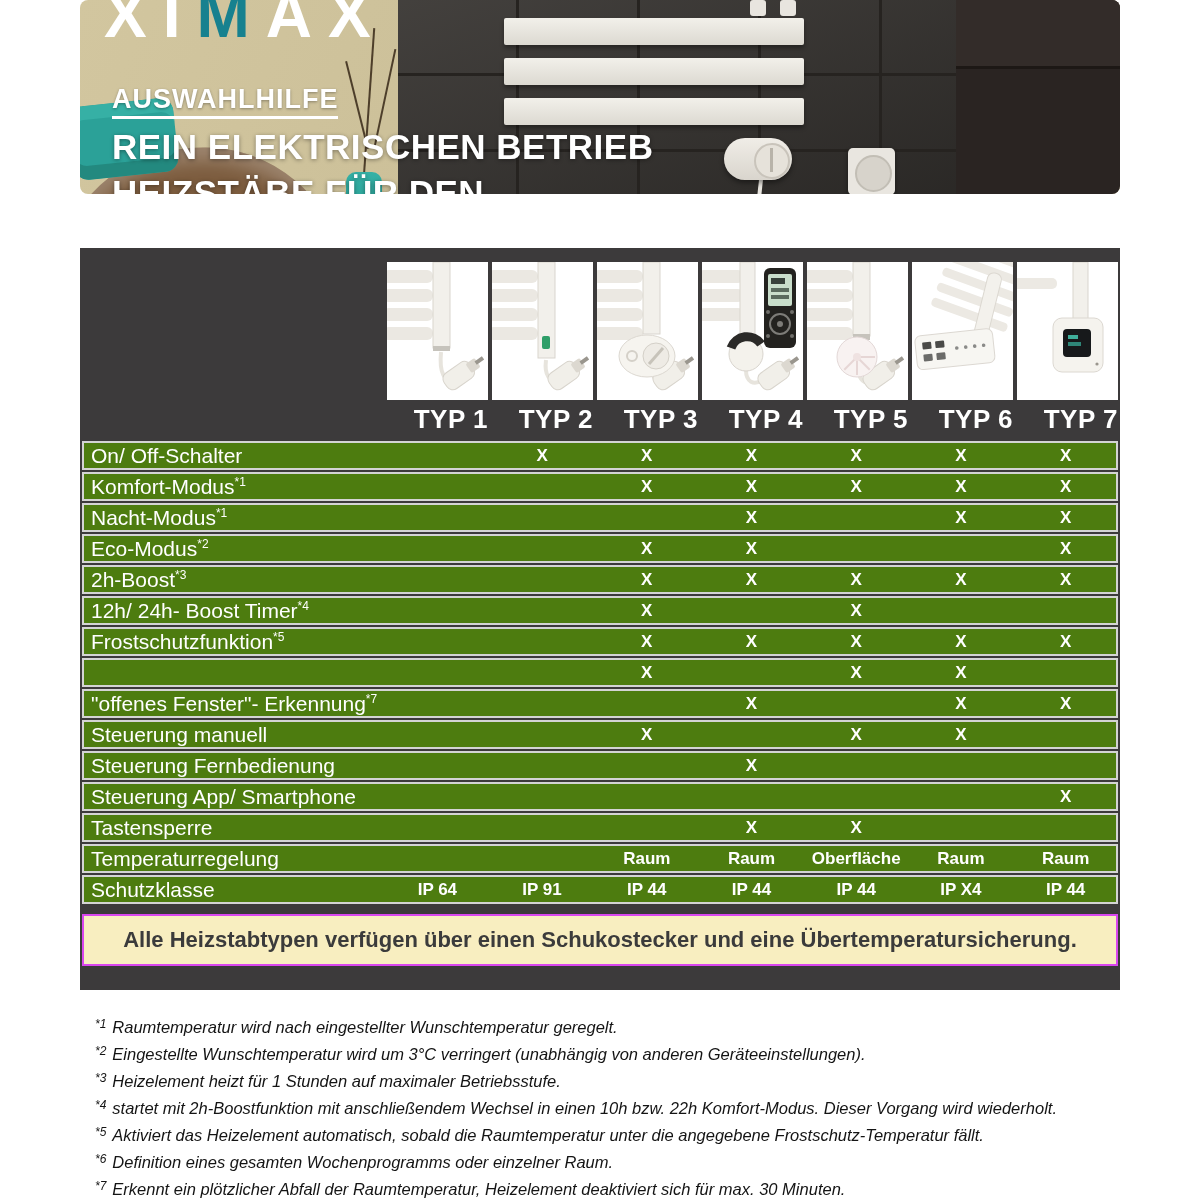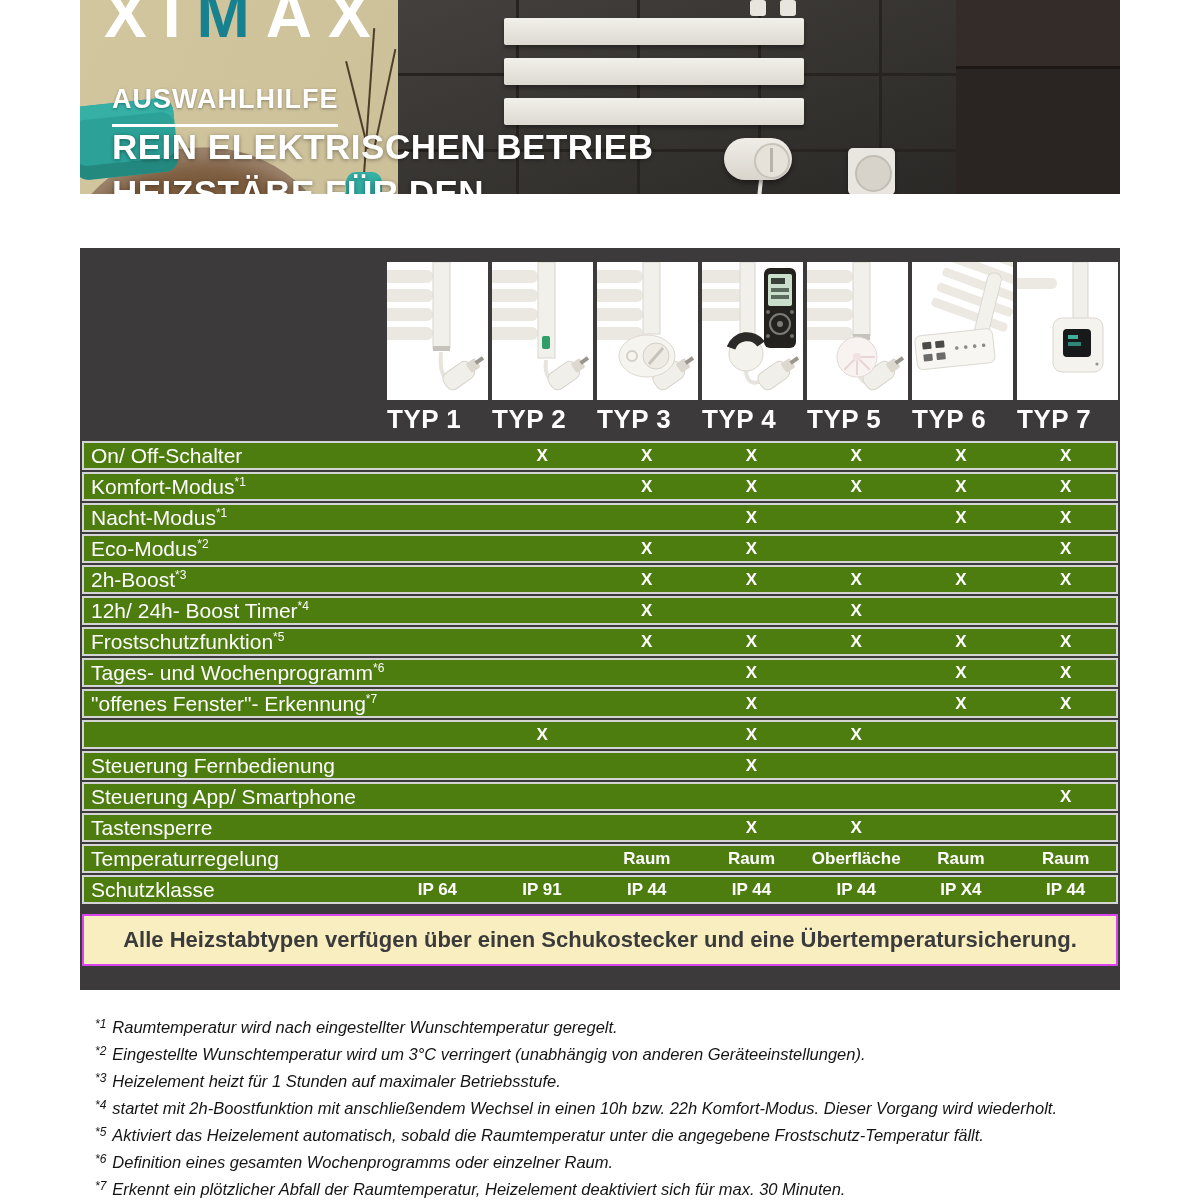--- a/index.html
+++ b/index.html
@@ -1,21 +1,21 @@
 <!DOCTYPE html>
 <html><head>
 <meta charset="utf-8">
 <style>
   html,body{margin:0;padding:0;background:#fff;}
   .page{position:relative;width:1200px;height:1200px;background:#fff;overflow:hidden;
         font-family:"Liberation Sans", sans-serif;}
 
   
   .hero{position:absolute;left:80px;top:0;width:1040px;height:194px;overflow:hidden;
-        background:linear-gradient(115deg,#d2c69f 0%,#cbbf98 45%,#c4b890 60%);}
+        background:linear-gradient(115deg,#d2c69f 0%,#cbbf98 45%,#c4b890 60%);border-radius:8px;}
   .tile-wall{position:absolute;left:318px;top:0;width:560px;height:100%;
         background-color:#393633;
         background-image:
           repeating-linear-gradient(to bottom, rgba(0,0,0,0) 0 73px, #262320 73px 76px),
           repeating-linear-gradient(to right, rgba(0,0,0,0) 0 118px, #262320 118px 121px),
           linear-gradient(160deg, rgba(255,255,255,.05), rgba(0,0,0,.25));}
   .cabinet{position:absolute;left:876px;top:0;width:164px;height:100%;background:#2a2422;}
   .cabinet-top{position:absolute;left:876px;top:0;width:164px;height:66px;background:#332c29;border-bottom:3px solid #1d1815;}
   .radiator{position:absolute;left:424px;top:6px;width:300px;height:150px;}
   .rad-slat{position:absolute;left:0;width:300px;height:27px;background:linear-gradient(#f2f0ea,#dcd9d1);border-radius:2px;box-shadow:0 3px 4px rgba(0,0,0,.35);}
@@ -31,31 +31,31 @@
   .towels{position:absolute;left:-8px;top:102px;width:104px;height:74px;background:#2ba198;border-radius:14px;box-shadow:inset 0 -14px 0 #23897f, inset 0 14px 0 #36b0a5;transform:rotate(-6deg);}
   .vase{position:absolute;left:266px;top:172px;width:36px;height:66px;background:linear-gradient(#35b1a6,#23958b);border-radius:10px 10px 12px 12px;}
   .pitcher{position:absolute;left:336px;top:204px;width:50px;height:40px;background:#f4f3ef;border-radius:50% 50% 45% 45%;}
   .branch{position:absolute;background:#4d3e2a;width:2px;}
   .b1{left:288px;top:28px;height:150px;transform:rotate(4deg);}
   .b2{left:276px;top:60px;height:90px;transform:rotate(-14deg);}
   .b3{left:304px;top:48px;height:100px;transform:rotate(12deg);}
 
   .logo{position:absolute;left:24px;top:-22px;font-size:64px;font-weight:bold;color:#fff;letter-spacing:16px;white-space:nowrap;}
   .logo .m{color:#17818f;}
-  .kicker{position:absolute;left:32px;top:84px;color:#fff;font-size:27px;font-weight:bold;letter-spacing:1px;border-bottom:3px solid #fff;padding-bottom:9px;text-shadow:0 1px 3px rgba(0,0,0,.35);}
+  .kicker{position:absolute;left:32px;top:84px;color:#fff;font-size:27px;font-weight:bold;letter-spacing:1px;border-bottom:3px solid #fff;padding-bottom:1px;text-shadow:0 1px 3px rgba(0,0,0,.35);}
   .hero-title{position:absolute;left:32px;top:124px;color:#fff;font-size:35px;font-weight:bold;line-height:46px;letter-spacing:.5px;text-shadow:0 1px 4px rgba(0,0,0,.4);white-space:nowrap;}
 
   
   .panel{position:absolute;left:80px;top:248px;width:1040px;height:742px;background:#3c3a3b;}
   .pgrid{display:grid;grid-template-columns:301px repeat(7,1fr);column-gap:4px;padding:0 2px;box-sizing:border-box;}
   .product-strip{position:absolute;left:0;top:14px;width:100%;}
   .product-box{height:138px;background:#fff;overflow:hidden;}
   .product-box svg{display:block;width:100%;height:100%;}
   .typ-row{position:absolute;left:0;top:156px;width:100%;}
-  .typ-label{color:#fff;font-size:26px;font-weight:bold;text-align:left;letter-spacing:.5px;}
+  .typ-label{color:#fff;font-size:26px;font-weight:bold;text-align:right;letter-spacing:.5px;}
   .rows{position:absolute;left:0;top:193px;width:100%;box-sizing:border-box;padding:0 2px;}
   .trow{display:grid;grid-template-columns:299px repeat(7,1fr);column-gap:4px;align-items:center;
         height:25px;border:2px solid #d4d4d4;background:#4d7c0f;margin-bottom:2px;}
   .rlabel{color:#fff;font-size:21px;padding-left:7px;white-space:nowrap;}
   .rlabel sup{font-size:12px;}
   .cell{color:#fff;font-size:17px;font-weight:bold;text-align:center;white-space:nowrap;}
   .note{position:absolute;left:2px;right:2px;top:666px;height:48px;background:#f8eec0;border:2px solid #d946ef;
         display:flex;align-items:center;justify-content:center;
         font-size:22px;font-weight:bold;color:#3b3b3b;}
 
@@ -329,40 +329,40 @@
           <div class="rlabel">Frostschutzfunktion<sup>*5</sup></div>
           <div class="cell"></div>
           <div class="cell"></div>
           <div class="cell">X</div>
           <div class="cell">X</div>
           <div class="cell">X</div>
           <div class="cell">X</div>
           <div class="cell">X</div>
         </div>
         <div class="trow">
-          <div class="rlabel">Tages- und Wochenprogramm<sup>*6</sup></div>
           <div class="cell"></div>
           <div class="cell"></div>
           <div class="cell"></div>
           <div class="cell">X</div>
           <div class="cell"></div>
           <div class="cell">X</div>
           <div class="cell">X</div>
         </div>
         <div class="trow">
           <div class="rlabel">"offenes Fenster"- Erkennung<sup>*7</sup></div>
           <div class="cell"></div>
           <div class="cell"></div>
           <div class="cell"></div>
           <div class="cell">X</div>
           <div class="cell"></div>
           <div class="cell">X</div>
           <div class="cell">X</div>
         </div>
         <div class="trow">
+          <div class="rlabel">Steuerung manuell</div>
           <div class="cell"></div>
           <div class="cell"></div>
           <div class="cell">X</div>
           <div class="cell"></div>
           <div class="cell">X</div>
           <div class="cell">X</div>
           <div class="cell"></div>
         </div>
         <div class="trow">
           <div class="rlabel">Steuerung Fernbedienung</div>

